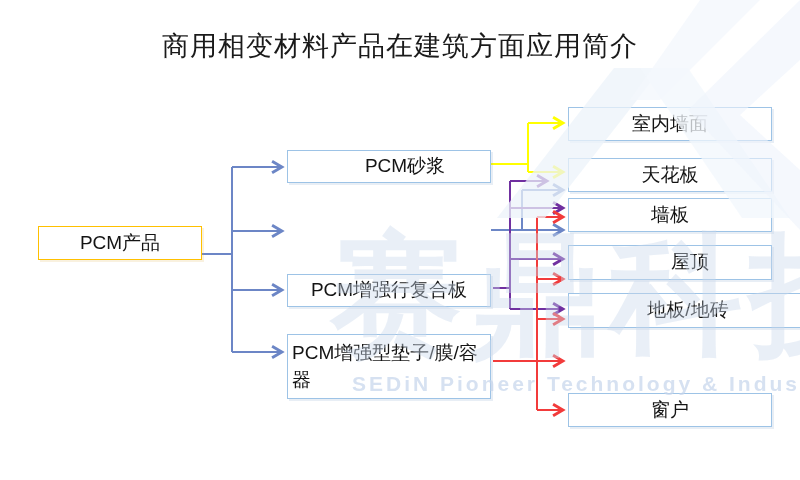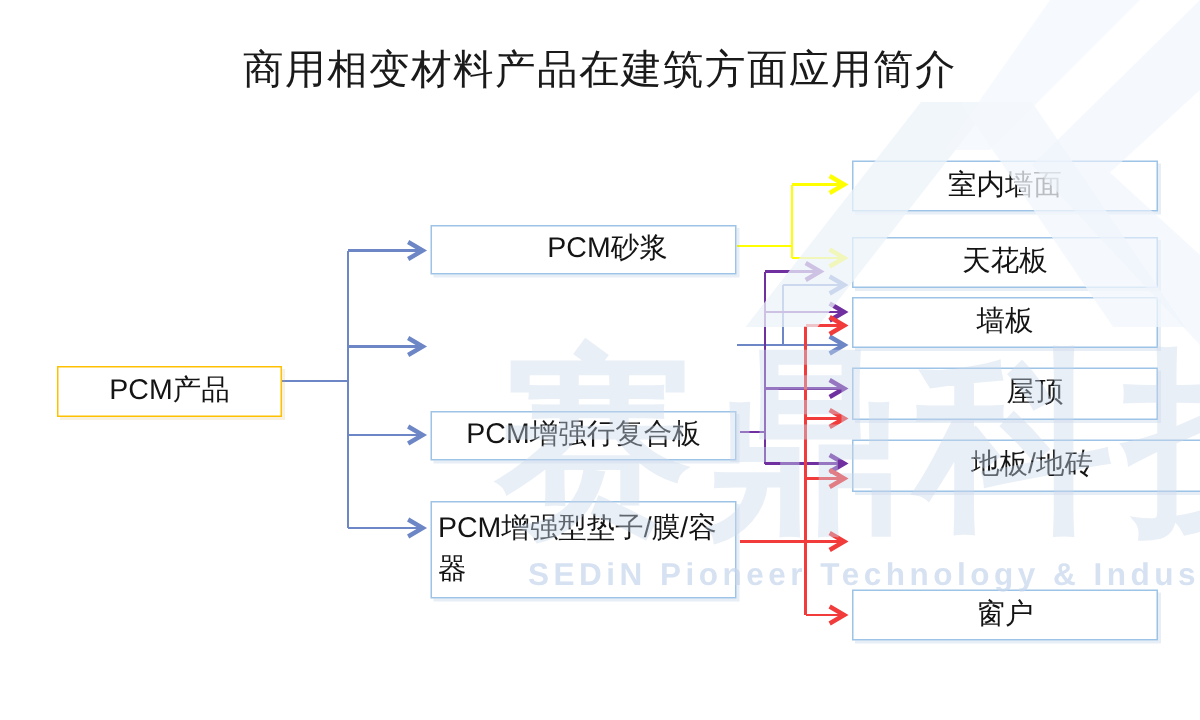--- a/index.html
+++ b/index.html
@@ -102,21 +102,21 @@
     <g stroke="#F23B3B">
       <path d="M493,361 H562" marker-end="url(#mk-p3)"></path>
       <path d="M537,217 V410"></path>
       <path d="M537,217 H562" marker-end="url(#mk-p3)"></path>
       <path d="M537,279 H562" marker-end="url(#mk-p3)"></path>
       <path d="M537,319 H562" marker-end="url(#mk-p3)"></path>
       <path d="M537,410 H562" marker-end="url(#mk-p3)"></path>
     </g>
   </svg>
 
-  <div class="node root" style="left:38px;top:244px;width:150px;height:34px;">PCM产品</div>
+  <div class="node root" style="left:38px;top:226px;width:164px;height:34px;">PCM产品</div>
 
   <div class="node" style="left:287px;top:150px;width:204px;height:33px;padding-left:36px;">PCM砂浆</div>
   <div class="node" style="left:287px;top:274px;width:204px;height:33px;">PCM增强行复合板</div>
   <div class="node" style="left:287px;top:334px;width:204px;height:65px;">PCM增强型垫子/膜/容器</div>
 
   <div class="node" style="left:568px;top:107px;width:204px;height:34px;">室内墙面</div>
   <div class="node" style="left:568px;top:158px;width:204px;height:34px;">天花板</div>
   <div class="node" style="left:568px;top:198px;width:204px;height:34px;">墙板</div>
   <div class="node" style="left:568px;top:245px;width:204px;height:35px;padding-left:44px;">屋顶</div>
   <div class="node" style="left:568px;top:293px;width:240px;height:35px;">地板/地砖</div>

